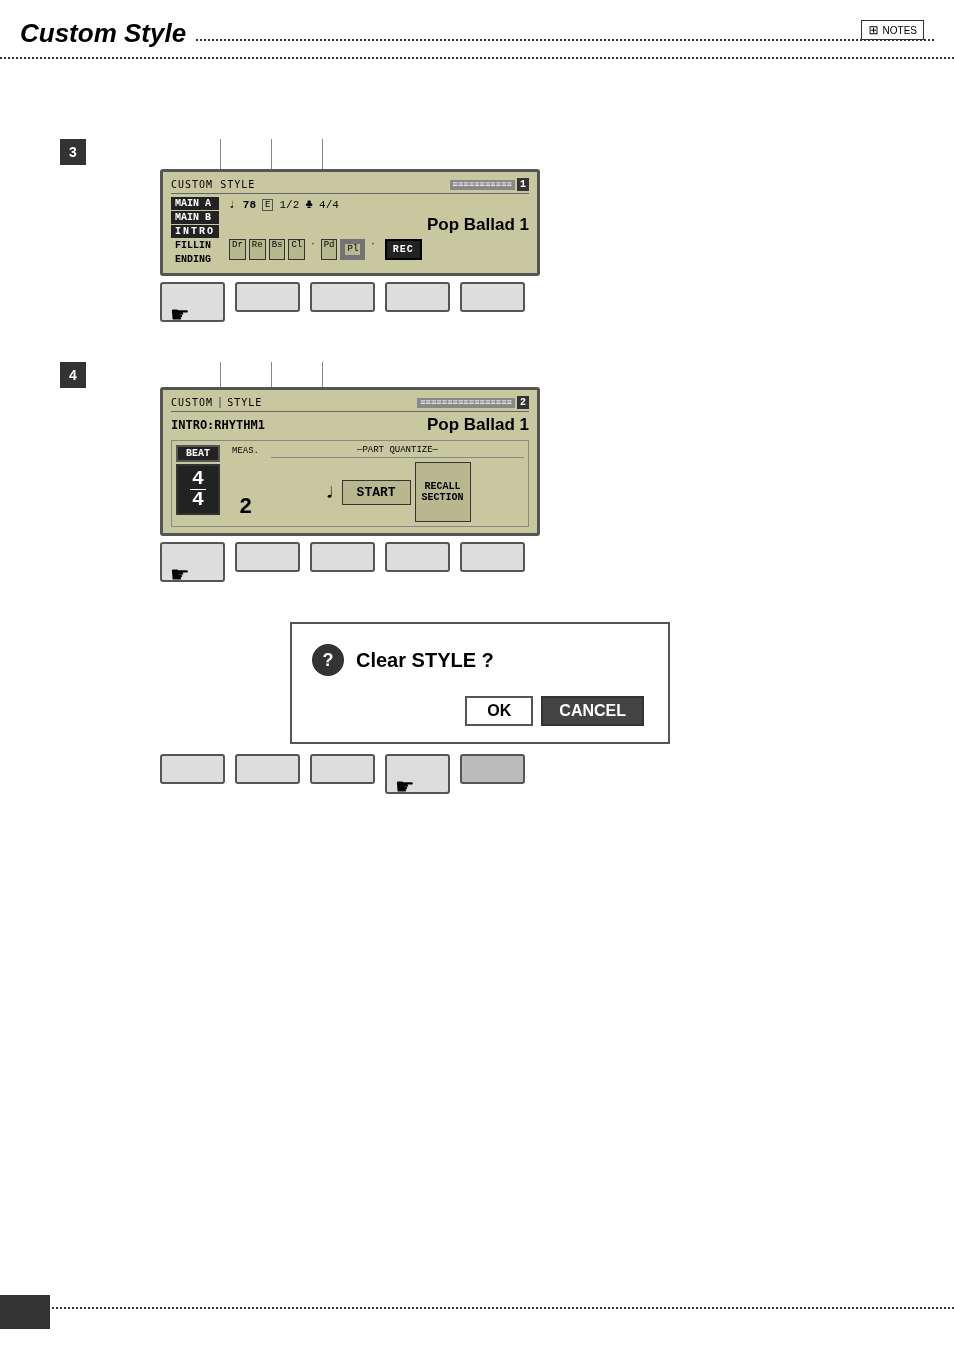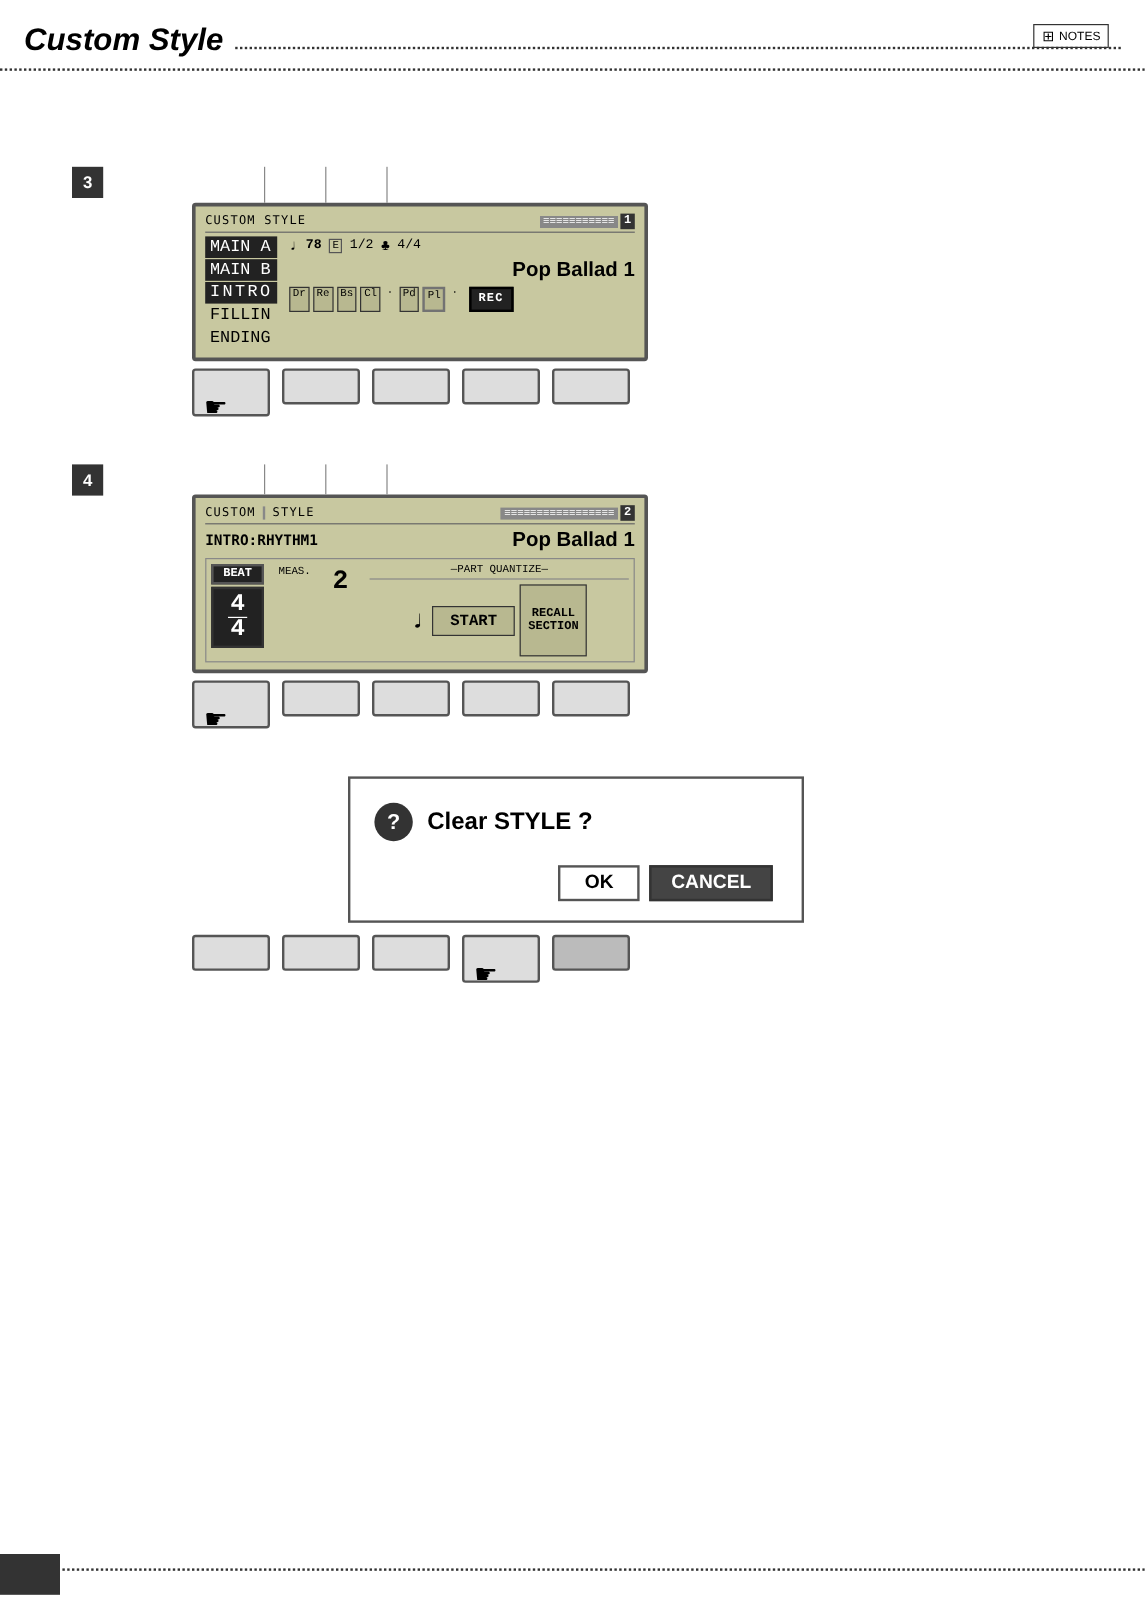--- a/index.html
+++ b/index.html
@@ -264,21 +264,21 @@
 
         <div style="display:flex; justify-content:space-between; align-items:center; border-bottom:1px solid #666; padding-bottom:2px; margin-bottom:3px;">
           <span style="font-size:10px; font-family:monospace; letter-spacing:1px;">CUSTOM STYLE</span>
           <div style="display:flex; align-items:center; gap:2px;">
             <span style="font-size:9px; background:#888; color:#fff; padding:0 3px;">≡≡≡≡≡≡≡≡≡≡≡</span>
             <span style="font-size:10px; font-weight:bold; background:#333; color:#fff; padding:1px 3px;">1</span>
           </div>
         </div>
 
         <div style="display:flex; justify-content:space-between; align-items:flex-start;">
-          <div style="font-size:14px; font-weight:normal;">
+          <div style="font-size:10px; font-weight:bold;">
             <div style="background:#222; color:#fff; padding:1px 4px; margin-bottom:1px;">MAIN A</div>
             <div style="background:#222; color:#fff; padding:1px 4px; margin-bottom:1px;">MAIN B</div>
             <div style="background:#222; color:#fff; padding:1px 4px; margin-bottom:1px; letter-spacing:2px;">INTRO</div>
             <div style="padding:1px 4px; margin-bottom:1px;">FILLIN</div>
             <div style="padding:1px 4px; margin-bottom:1px;">ENDING</div>
           </div>
           <div style="flex:1; margin-left:10px;">
 
             <div style="display:flex; align-items:center; gap:6px; font-size:11px; margin-bottom:3px;">
               <span style="font-size:13px;">♩</span>
@@ -291,21 +291,21 @@
 
             <div style="font-size:17px; font-weight:bold; font-family:Arial; text-align:right;">Pop Ballad 1</div>
 
             <div style="display:flex; gap:3px; margin-top:4px; font-size:9px;">
               <span style="border:1px solid #333; padding:0 2px; background:#b8b890;">Dr</span>
               <span style="border:1px solid #333; padding:0 2px; background:#b8b890;">Re</span>
               <span style="border:1px solid #333; padding:0 2px; background:#b8b890;">Bs</span>
               <span style="border:1px solid #333; padding:0 2px; background:#b8b890;">Cl</span>
               <span style="padding:0 2px;">·</span>
               <span style="border:1px solid #333; padding:0 2px; background:#b8b890;">Pd</span>
-              <span style="border:2px solid #737373; padding:0 2px; background:#b8b890;">Pl</span>
+              <span style="border:5px solid #737373; padding:0 2px; background:#b8b890;">Pl</span>
               <span style="padding:0 2px;">·</span>
               <div style="display:flex; align-items:center; gap:3px; margin-left:4px;">
                 <div class="lcd-rec-btn">REC</div>
               </div>
             </div>
 
           </div>
         </div>
       </div>
     </div>
@@ -353,21 +353,21 @@
           <span style="font-size:17px; font-weight:bold; font-family:Arial;">Pop Ballad 1</span>
         </div>
 
         <div style="display:flex; align-items:stretch; gap:6px; border:1px solid #888; padding:4px;">
 
           <div style="text-align:center;">
             <div style="font-size:10px; background:#222; color:#fff; font-weight:bold; padding:1px 8px; border:2px solid #555;">BEAT</div>
             <div style="font-size:20px; font-weight:bold; border:2px solid #333; background:#222; color:#fff; padding:3px 12px; line-height:1.0; margin-top:2px;">4<br><span style="border-top:1px solid #fff; display:block; width:100%;"></span>4</div>
           </div>
 
-          <div style="text-align:center; display:flex; flex-direction:row; justify-content:flex-end;">
+          <div style="text-align:center; display:flex; flex-direction:column; justify-content:space-between;">
             <div style="font-size:9px; padding:1px 6px;">MEAS.</div>
             <div style="font-size:22px; font-weight:bold; padding:2px 12px;">2</div>
           </div>
 
           <div style="flex:1; display:flex; flex-direction:column;">
             <div style="font-size:9px; text-align:center; border-bottom:1px solid #888; padding-bottom:2px;">—PART QUANTIZE—</div>
             <div style="display:flex; gap:4px; margin-top:4px; align-items:center; justify-content:center;">
               <span style="font-size:22px;">♩</span>
               <div style="border:1px solid #333; font-size:13px; font-weight:bold; padding:4px 14px; background:#b8b890;">START</div>
               <div style="border:1px solid #333; font-size:10px; font-weight:bold; padding:18px 6px; background:#b8b890; text-align:center;">RECALL<br>SECTION</div>

